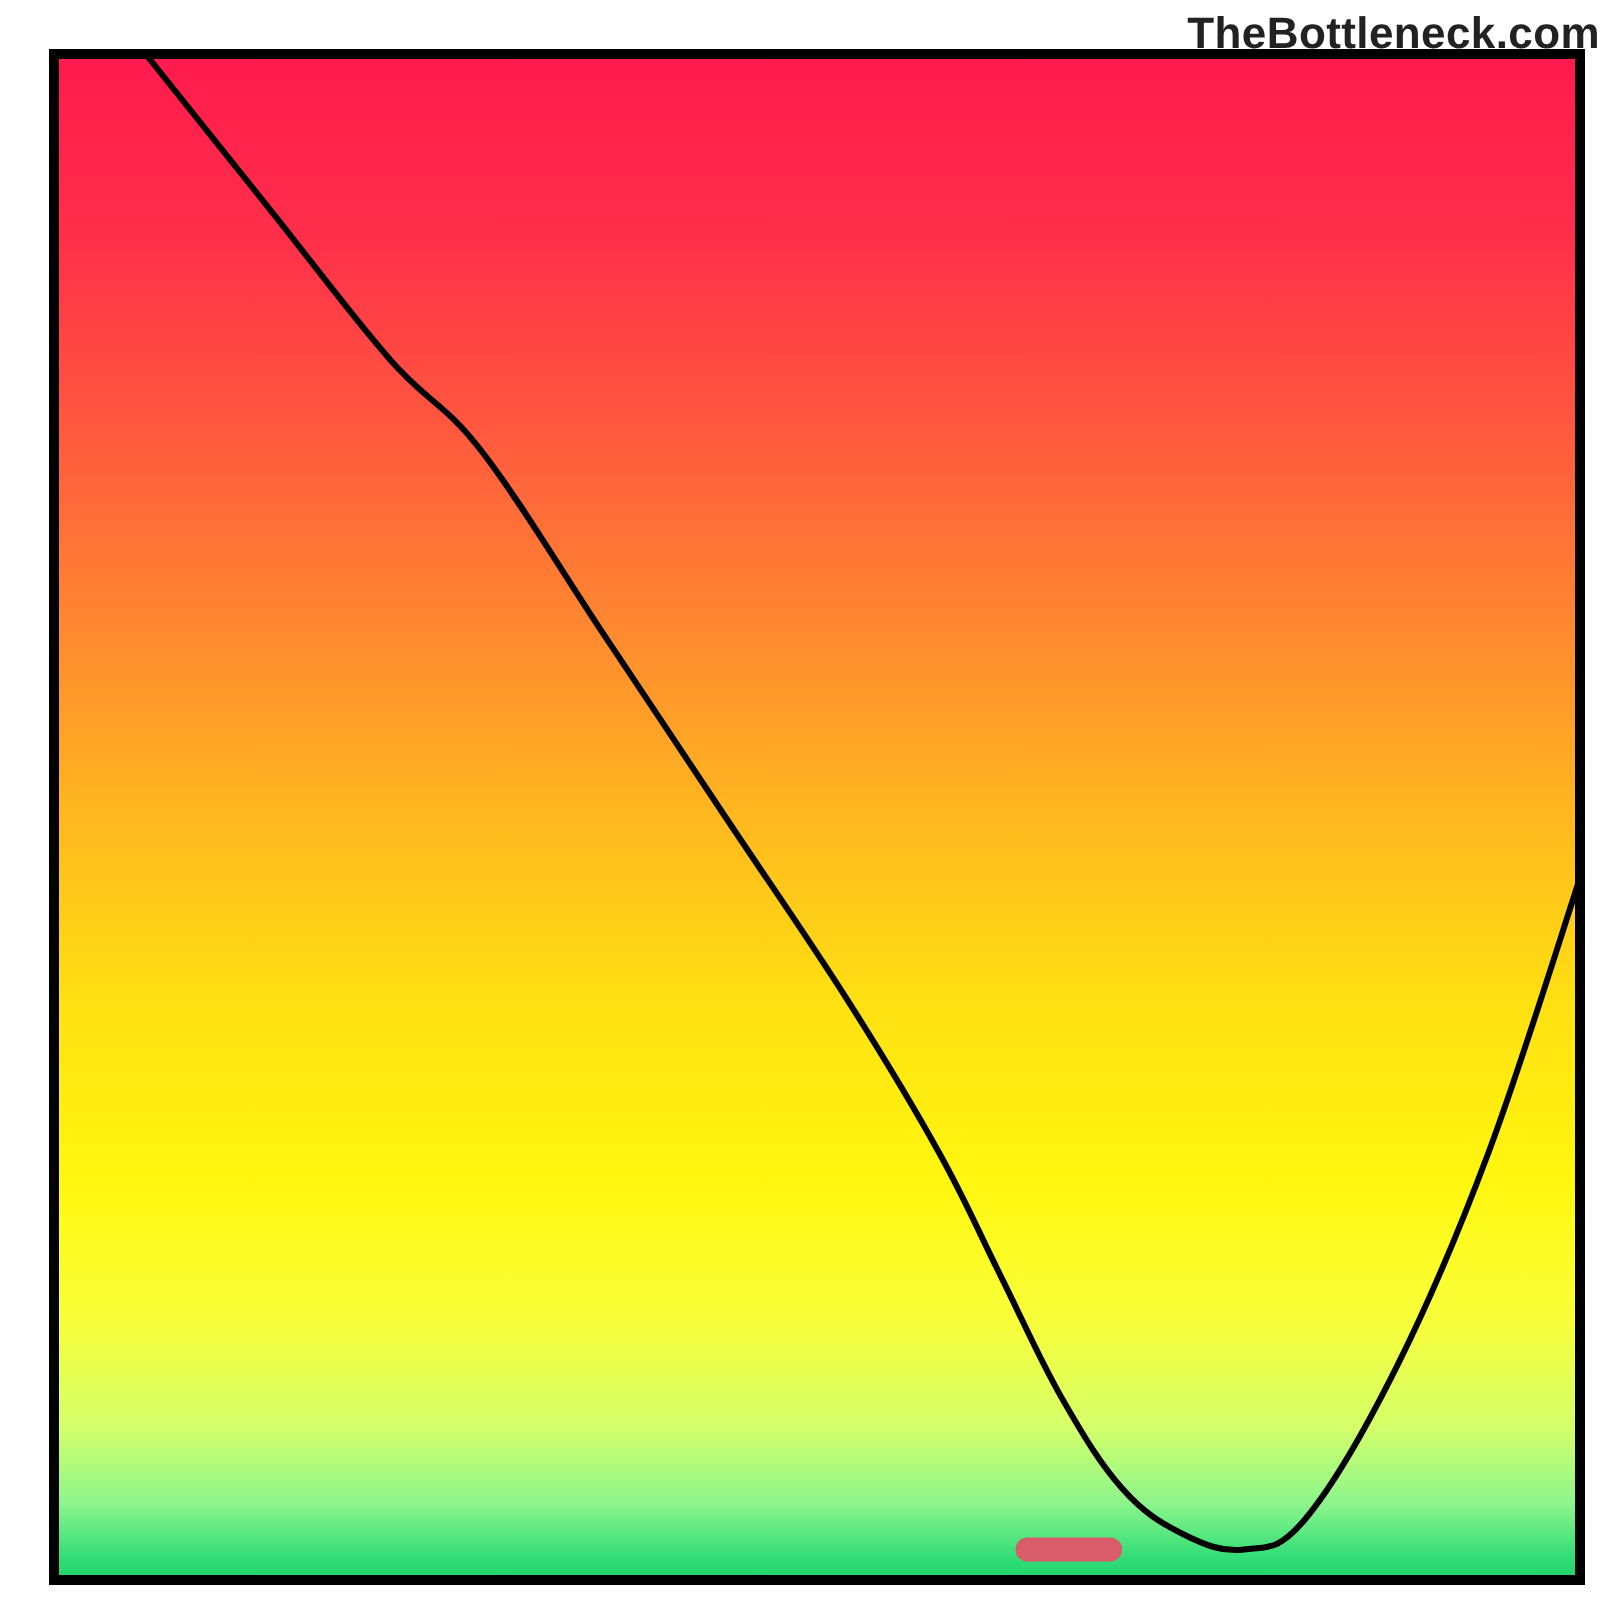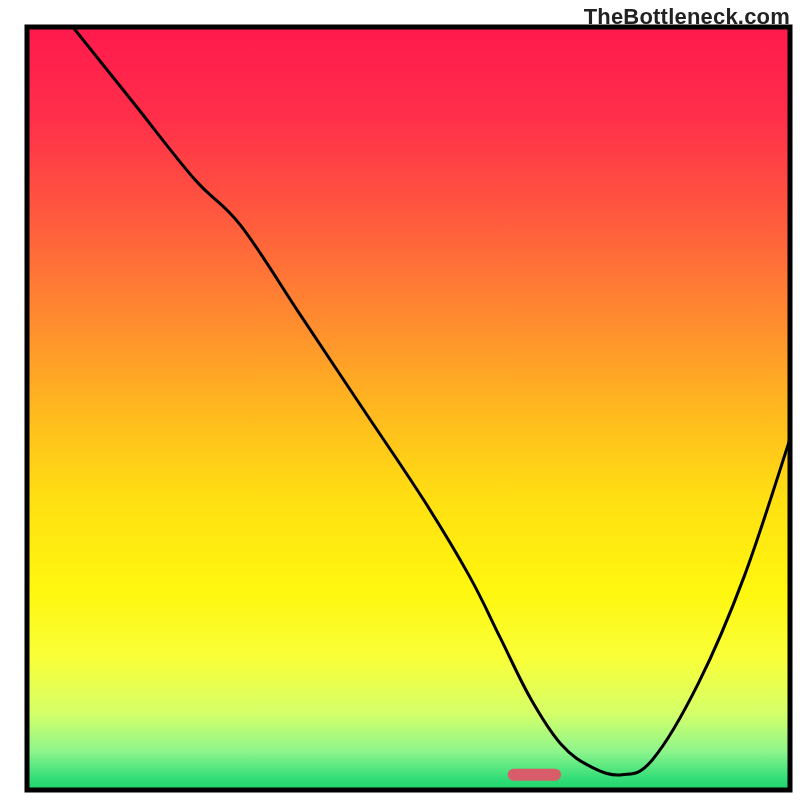--- a/index.html
+++ b/index.html
@@ -12,21 +12,21 @@
     font-family: Arial, Helvetica, sans-serif;
   }
   .container {
     position: relative;
     width: 800px;
     height: 800px;
   }
   .watermark {
     position: absolute;
     top: 4px;
-    right: 10px;
+    right: 0;
     color: #222;
     font-size: 22px;
     font-weight: bold;
     letter-spacing: 0.2px;
     z-index: 10;
     text-align: right;
   }
   svg {
     display: block;
   }

